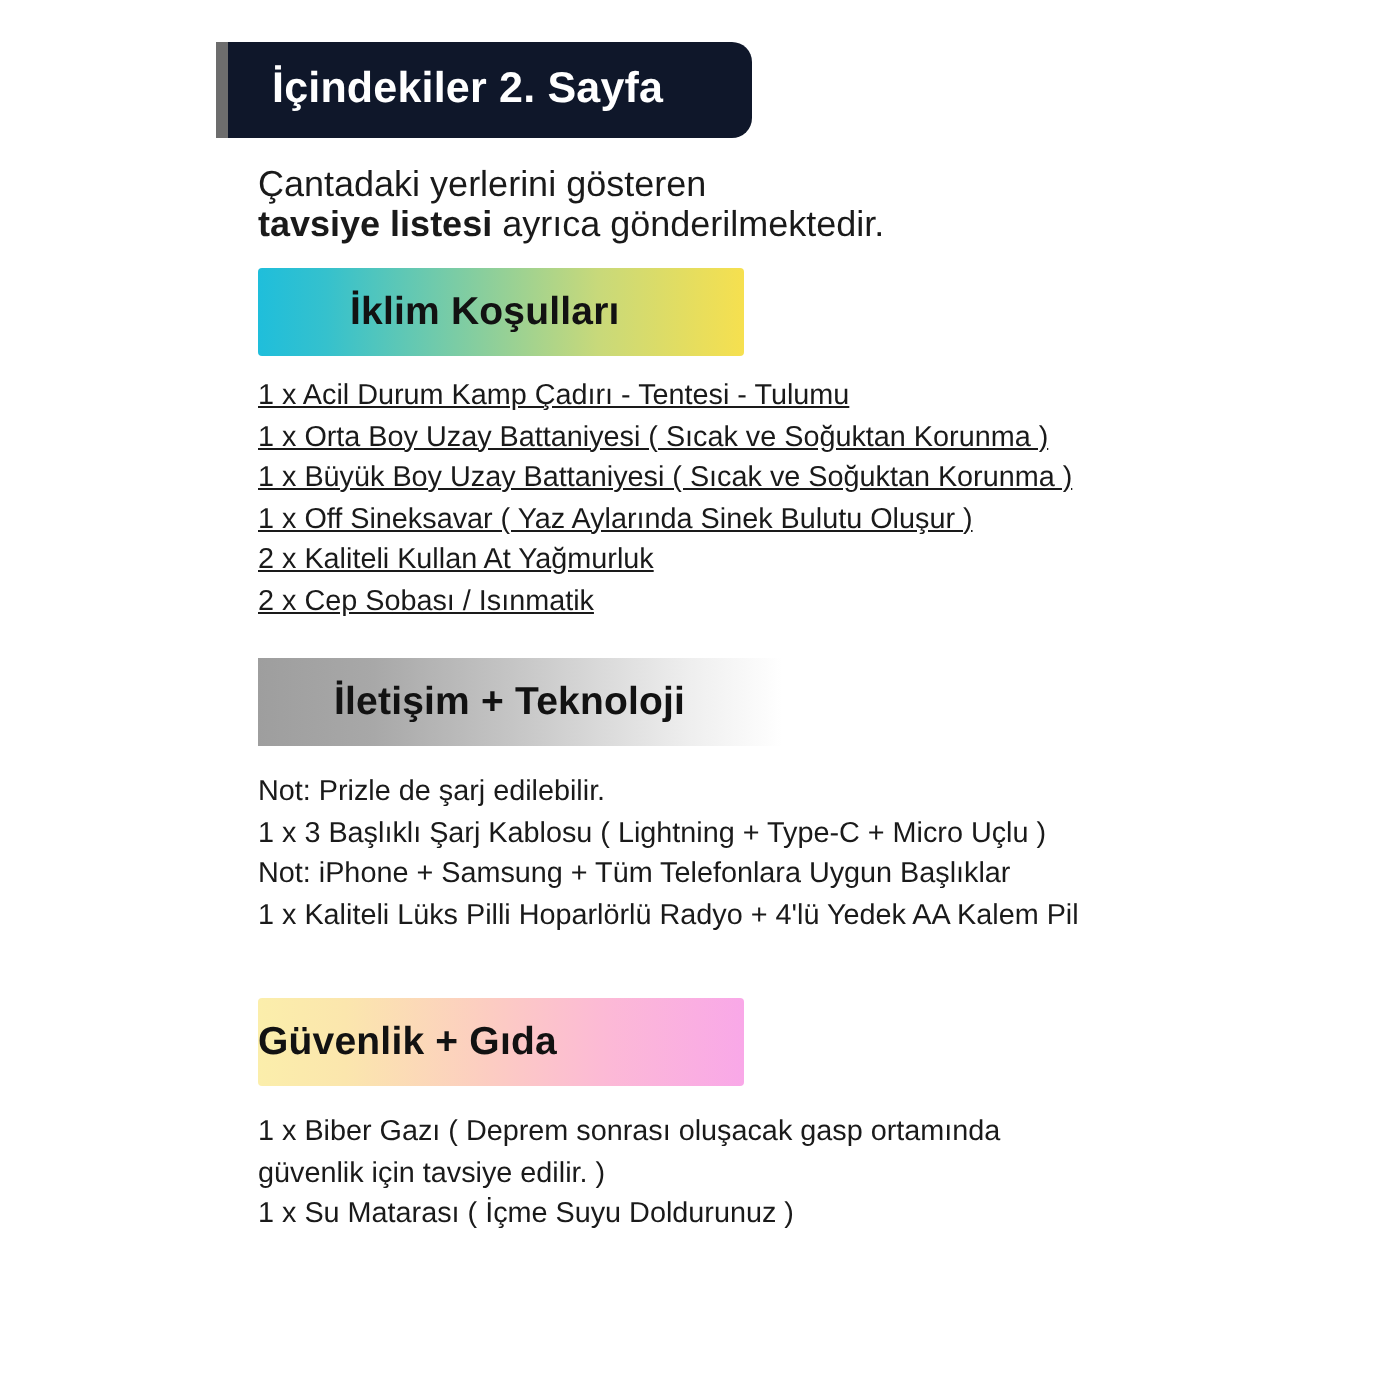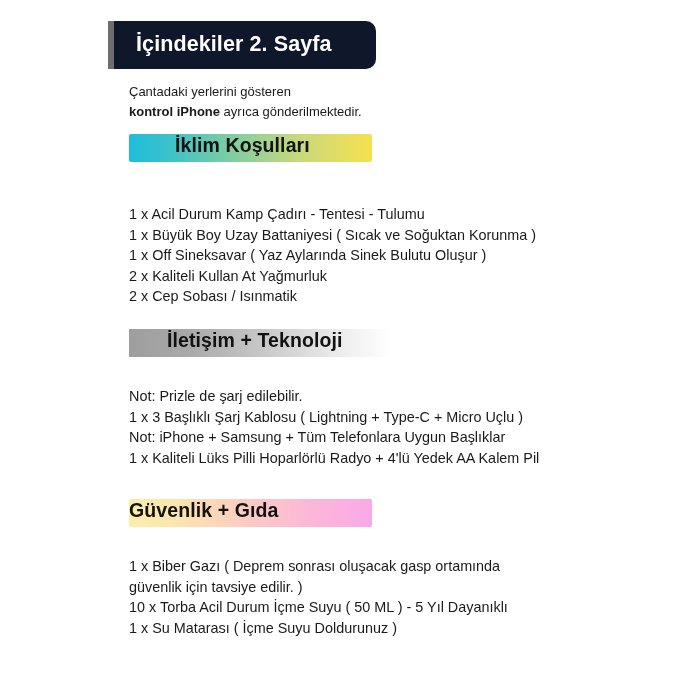--- a/index.html
+++ b/index.html
@@ -55,31 +55,32 @@
     line-height: 1;
     white-space: nowrap;
   }
 
   
   .intro {
     position: absolute;
     left: 129px;
     top: 82px;
     width: 470px;
-    font-size: 13px;
+    font-size: 18px;
     line-height: 20px;
     color: #1a1a1a;
   }
   .intro b { font-weight: bold; }
 
   
   .section-header {
     position: absolute;
-    height: 28px;
+    height: 44px;
     display: flex;
+    align-items: center;
     box-sizing: border-box;
   }
   .section-header .sh-text {
     font-size: 19.5px;
     font-weight: bold;
     color: #121212;
     letter-spacing: 0.1px;
     white-space: nowrap;
   }
 
@@ -115,46 +116,47 @@
     line-height: 20.5px;
     color: #1a1a1a;
   }
   .item-list .item {
     white-space: nowrap;
   }
   .item-list .item.wrap {
     white-space: normal;
     width: 400px;
   }
-  .list-iklim { top: 204px; }
+  .list-iklim { top: 188px; text-decoration: underline; }
   .list-iletisim { top: 386px; }
   .list-guvenlik { top: 556px; }
 </style>
 </head>
 <body>
 
 <div class="page">
 
   <div class="title-banner-wrap">
     <div class="title-left-tab"></div>
     <div class="title-banner">
       <span class="title-banner-text">İçindekiler 2. Sayfa</span>
     </div>
   </div>
 
   <div class="intro">
     <span>Çantadaki yerlerini gösteren</span><br>
-    <b>kontrol iPhone</b><span> ayrıca gönderilmektedir.</span>
+    <b>tavsiye listesi</b><span> ayrıca gönderilmektedir.</span>
   </div>
 
   <div class="section-header sh-iklim">
     <span class="sh-text">İklim Koşulları</span>
   </div>
   <div class="item-list list-iklim">
     <div class="item">1 x Acil Durum Kamp Çadırı - Tentesi - Tulumu</div>
+    <div class="item">1 x Orta Boy Uzay Battaniyesi ( Sıcak ve Soğuktan Korunma )</div>
     <div class="item">1 x Büyük Boy Uzay Battaniyesi ( Sıcak ve Soğuktan Korunma )</div>
     <div class="item">1 x Off Sineksavar ( Yaz Aylarında Sinek Bulutu Oluşur )</div>
     <div class="item">2 x Kaliteli Kullan At Yağmurluk</div>
     <div class="item">2 x Cep Sobası / Isınmatik</div>
   </div>
 
   <div class="section-header sh-iletisim">
     <span class="sh-text">İletişim + Teknoloji</span>
   </div>
   <div class="item-list list-iletisim">
@@ -162,17 +164,16 @@
     <div class="item">1 x 3 Başlıklı Şarj Kablosu ( Lightning + Type-C + Micro Uçlu )</div>
     <div class="item">Not: iPhone + Samsung + Tüm Telefonlara Uygun Başlıklar</div>
     <div class="item">1 x Kaliteli Lüks Pilli Hoparlörlü Radyo + 4'lü Yedek AA Kalem Pil</div>
   </div>
 
   <div class="section-header sh-guvenlik">
     <span class="sh-text">Güvenlik + Gıda</span>
   </div>
   <div class="item-list list-guvenlik">
     <div class="item wrap">1 x Biber Gazı ( Deprem sonrası oluşacak gasp ortamında güvenlik için tavsiye edilir. )</div>
-    <div class="item">10 x Torba Acil Durum İçme Suyu ( 50 ML ) - 5 Yıl Dayanıklı</div>
     <div class="item">1 x Su Matarası ( İçme Suyu Doldurunuz )</div>
   </div>
 
 </div>
 
 </body></html>

